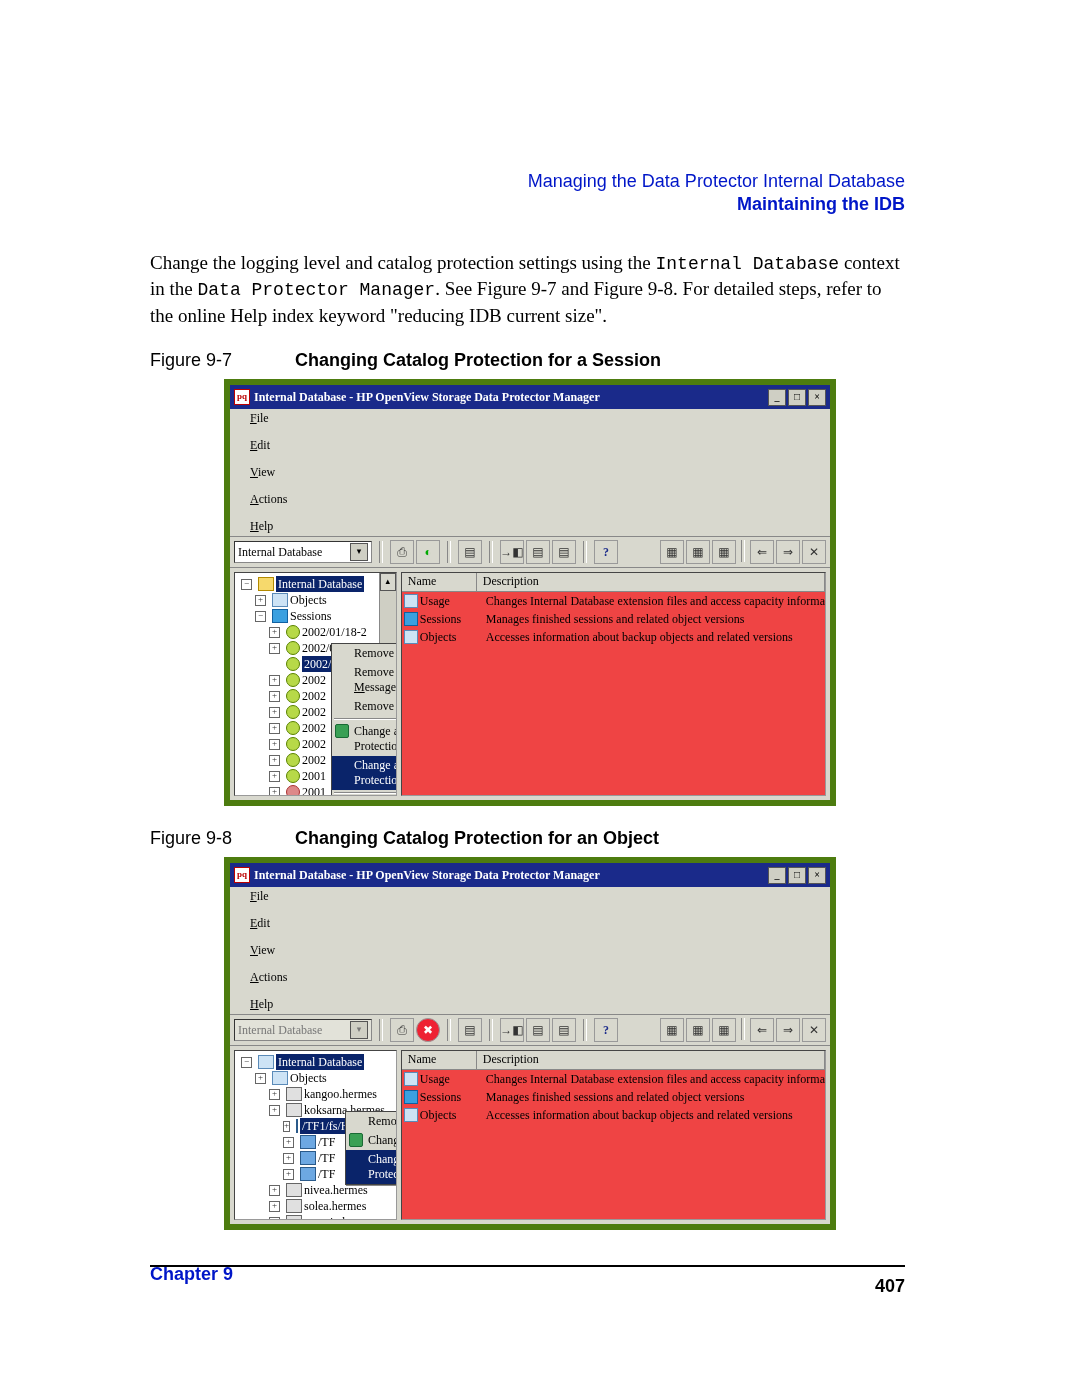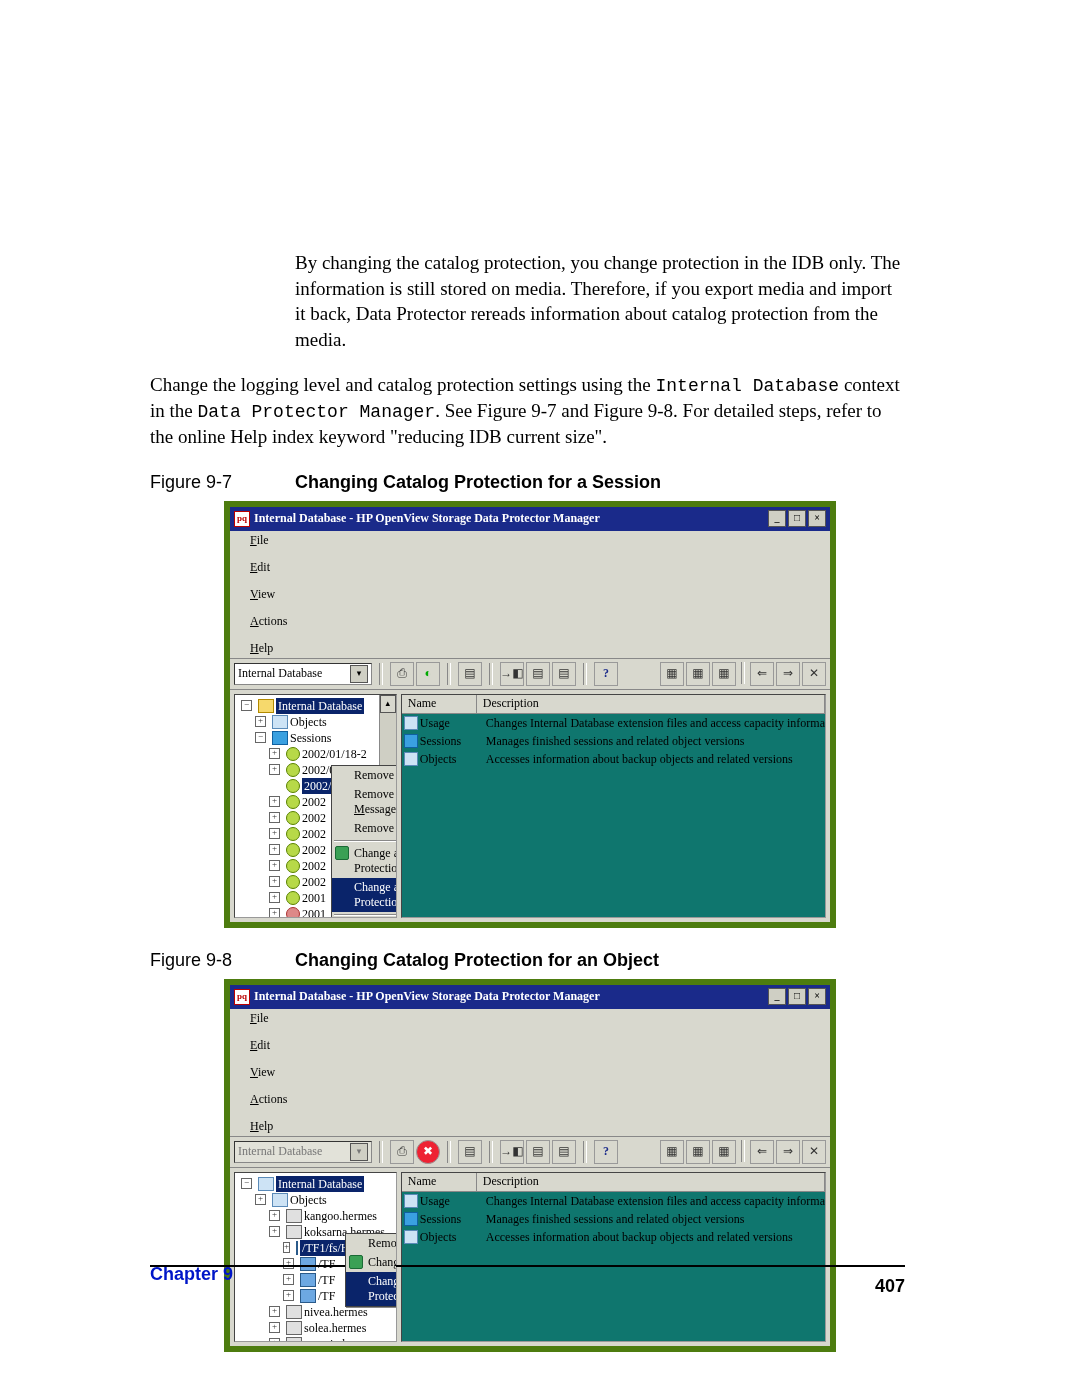--- a/index.html
+++ b/index.html
@@ -134,21 +134,21 @@
   .fld.blue { background:#3aa0e0; border:1px solid #1060a0; }
   .clock { background:#b7d948; border:1px solid #5a8200; border-radius:50%; width:12px; height:12px;}
   .clock.red { background:#d88; border:1px solid #a33; }
   .drive { background:#6da8e2; border:1px solid #2a5a8a; }
   .pc { background:#e0e0e0; border:1px solid #666; }
   .sel { background:#0a246a; color:#fff; padding:0 2px; }
   .sbar { position:absolute; right:0; top:0; bottom:0; width:16px; background:#cfcfc4;
     border-left:1px solid #888; display:flex; flex-direction:column; justify-content:space-between;}
   .sbar .ar { height:16px; background:#d8d8ce; border:1px solid #555;
     font-size:9px; text-align:center; line-height:14px;}
-  .right-pane { flex:1; background:#0f766e; border:1px inset #999; margin:4px 4px 4px 0; font-size:12px; }
+  .right-pane { flex:1; background:#ef4444; border:1px inset #999; margin:4px 4px 4px 0; font-size:12px; }
   .list-hdr {
     display:flex; background:#d8d8ce; border-bottom:1px solid #888; height:18px;
     font-size:12px;
   }
   .list-hdr .col { border-right:1px solid #888; padding:1px 6px; }
   .col.name { width:62px; }
   .col.desc { flex:1; }
   .list-row { display:flex; padding:1px 0 1px 2px; font-size:12px; line-height:16px;}
   .list-row .icon-cell { width:14px; display:flex; align-items:center; }
   .list-row .name-cell { width:60px; padding-left:2px;}
@@ -175,23 +175,26 @@
   .footer-right {
     position:absolute; right:175px; bottom:100px;
     font-family: Arial, Helvetica, sans-serif; font-weight:bold; color:#000000; font-size:18px;
   }
   .grn { background:#3aa055; border:1px solid #1a6a35; border-radius:2px; width:12px; height:12px;}
 </style>
 </head>
 <body>
 
 <div class="page">
+  <div class="hdr">
+    <div class="hdr-link">Managing the Data Protector Internal Database</div>
+    <div class="hdr-sub">Maintaining the IDB</div>
+  </div>
 
   <div class="content">
-    <p class="lead">By changing the catalog protection, you change protection in the IDB only. The information is still stored on media. Therefore, if you export media and import it back, Data Protector rereads information about catalog protection from the media.</p>
 
     <div class="row">
       <div class="mtext">
         <span>Change the logging level and catalog protection settings using the </span><span class="mono">Internal Database</span><span> context in the </span><span class="mono">Data Protector Manager</span><span>. See Figure 9-7 and Figure 9-8. For detailed steps, refer to the online Help index keyword "reducing IDB current size".</span>
       </div>
     </div>
 
     <div class="figrow">
       <div class="figlbl">Figure 9-7</div>
       <div class="figcap">Changing Catalog Protection for a Session</div>

